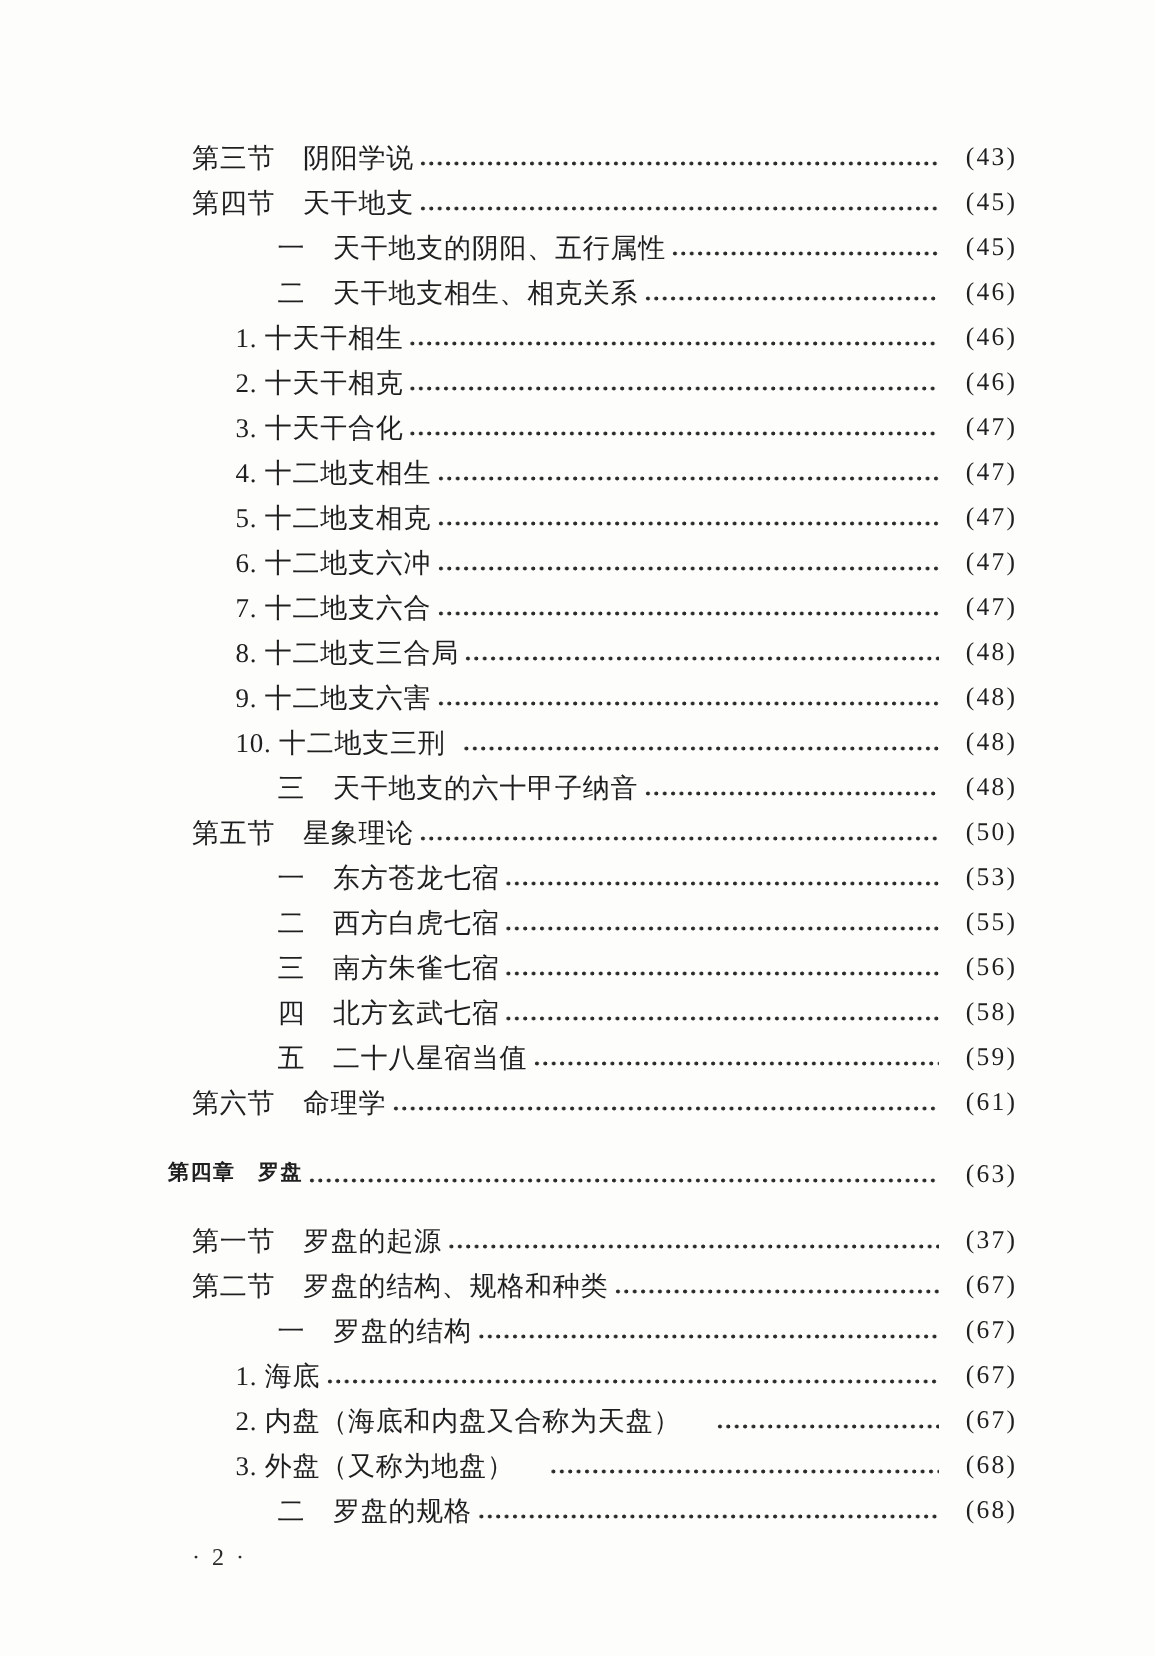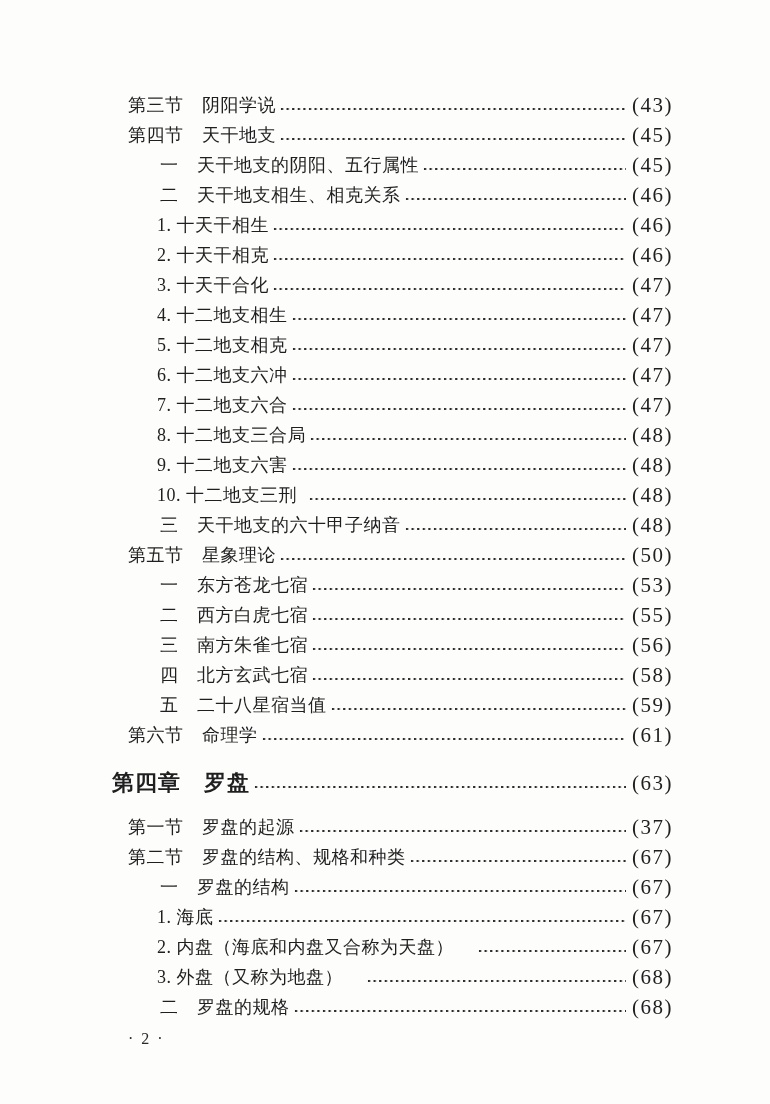--- a/index.html
+++ b/index.html
@@ -34,36 +34,36 @@
     align-self:center;
     height:6px;
     margin:8px 6px 0 4px;
     background-image:radial-gradient(circle at 2px 3px,#2b2b2b 1.15px,rgba(0,0,0,0) 1.5px);
     background-size:5.6px 6px;
     background-repeat:repeat-x;
   }
   .page-col{
     flex:0 0 auto;
     width:58px;
-    text-align:left;
-    font-size:21px;
+    text-align:center;
+    font-size:17px;
     letter-spacing:1.5px;
     font-family:"Liberation Serif","DejaVu Serif",serif;
   }
   .r-sec{margin-left:16px;}
-  .r-sub{margin-left:48px;}
+  .r-sub{margin-left:73px;}
   .r-num{margin-left:45px;}
   .r-chapter{
     margin:14px 0 10px 0;
     height:38px;
     line-height:38px;
   }
   .r-chapter .label{
     font-weight:bold;
-    font-size:22px;
+    font-size:14px;
     letter-spacing:1px;
   }
   .gap .leader{margin-left:24px;}
   .gap-sm .leader{margin-left:12px;}
   .folio{
     position:absolute;
     left:128px;top:1030px;
     font-size:16px;
     letter-spacing:2px;
     color:#2a2a2a;

